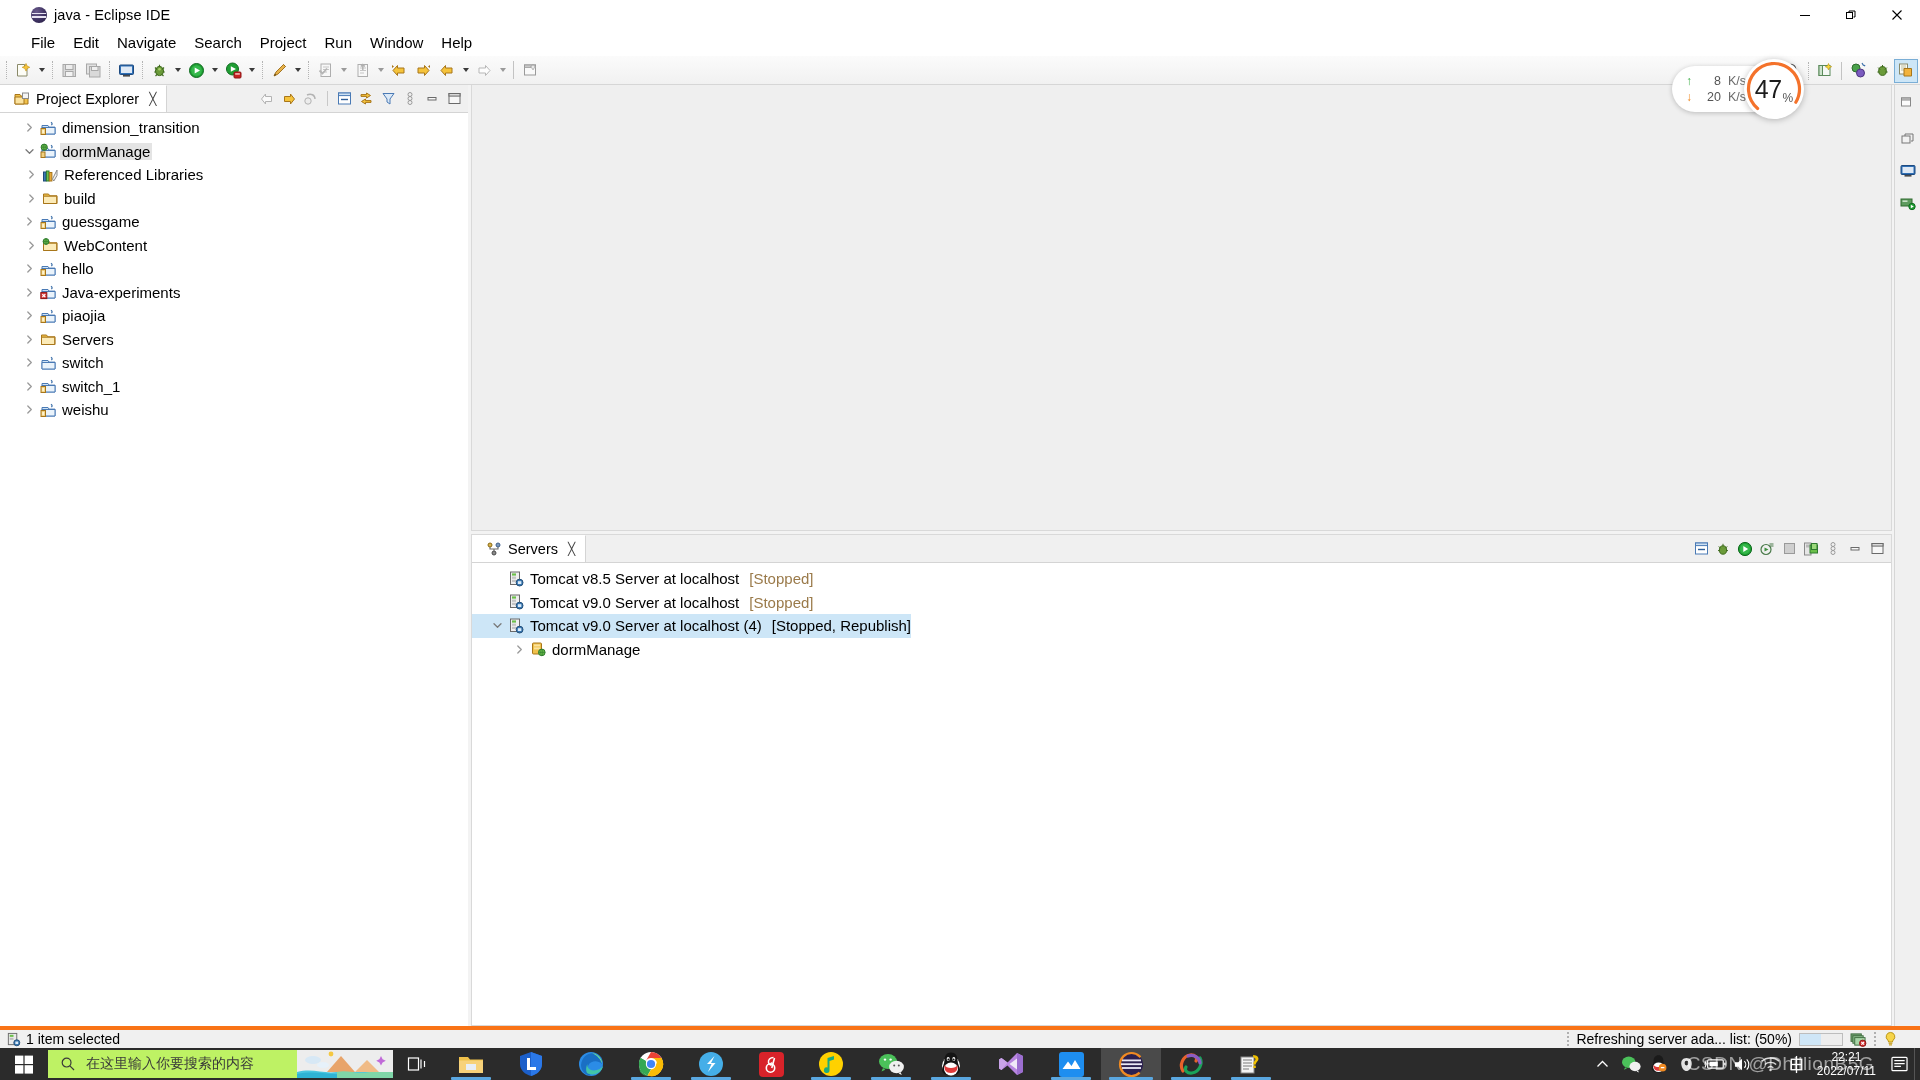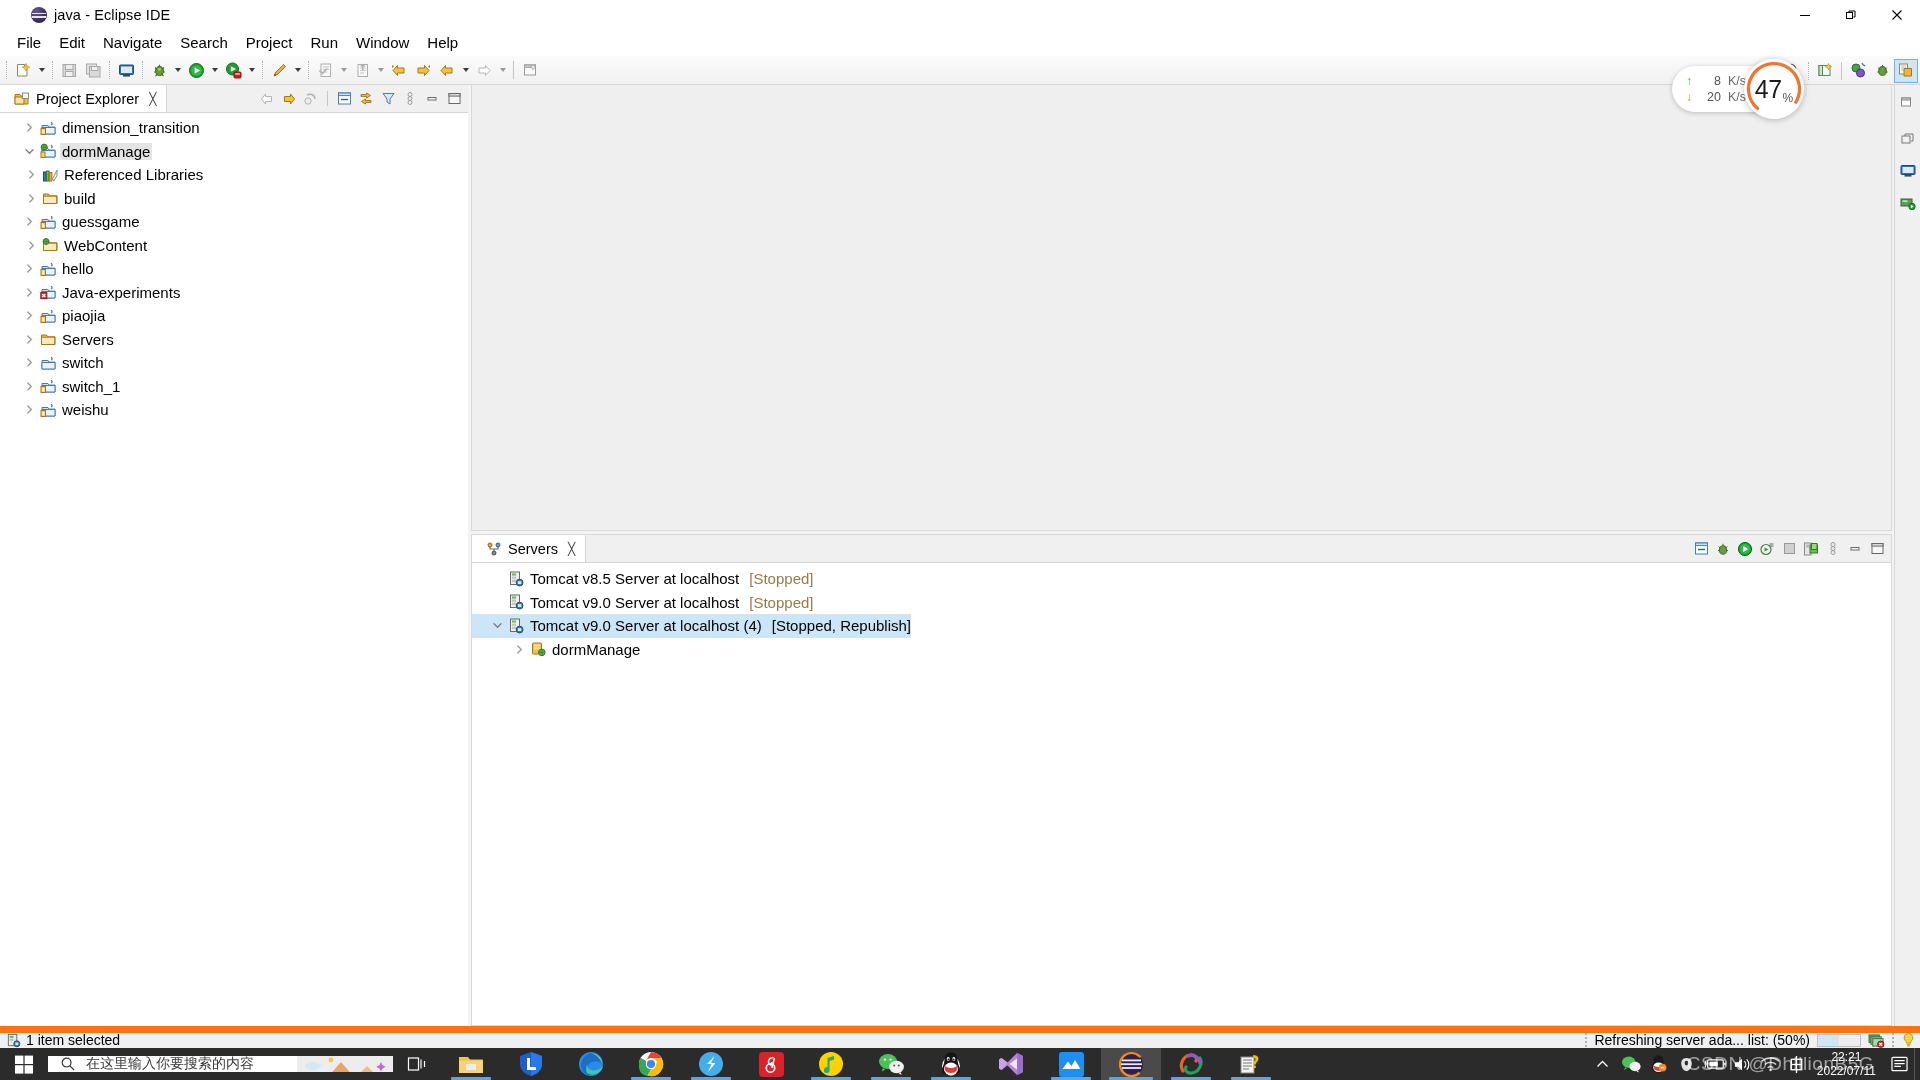--- a/index.html
+++ b/index.html
@@ -37,21 +37,21 @@
   #window-title { font-size: 14.5px; color: #000; letter-spacing: .1px; }
   #win-controls { position: absolute; right: 0; top: 0; height: 30px; display: flex; }
   .wbtn {
     width: 46px; height: 30px; display: flex; align-items: center; justify-content: center;
     color: #000;
   }
   .wbtn svg { display:block; }
 
   
   #menubar {
-    height: 26px; display: flex; align-items: center; padding-left: 8px;
+    height: 26px; display: flex; align-items: center; padding-left: 22px;
     background: #ffffff;
   }
   .menu-item {
     font-size: 15px; color: #000; padding: 2px 9px; line-height: 20px;
   }
 
   
   #toolbar {
     height: 29px; display: flex; align-items: center;
     background: linear-gradient(#fbfbfb,#f1f1f1);
@@ -134,38 +134,38 @@
   }
   #servers-panel {
     flex:1; margin: 3px 2px 0 3px; display:flex; flex-direction:column;
     background:#fff; border:1px solid #d9d9d9;
   }
   #servers-list { flex:1; padding-top:4px; background:#fff; }
 
   
   #statusbar {
     position:absolute; left:0; right:0; bottom:32px; height:22px;
-    background:#f0f0f0; border-top:7px solid #f97316;
-    display:flex; align-items:flex-end; font-size:14px; color:#000;
+    background:#f0f0f0; border-top:4px solid #f97316;
+    display:flex; align-items:center; font-size:14px; color:#000;
   }
   #status-left { display:flex; align-items:center; gap:5px; padding-left:6px; }
-  #status-right { margin-left:auto; display:flex; align-items:center; gap:7px; padding-right:4px; }
+  #status-right { margin-left:auto; display:flex; align-items:center; gap:7px; padding-right:22px; }
   .dots-sep { width:2px; height:14px; border-left:2px dotted #b0b0b0; }
   #progress-track {
     width:44px; height:13px; background:#e6e6e6; border:1px solid #bdbdbd;
   }
 
   
   #taskbar {
     position:absolute; left:0; right:0; bottom:0; height:32px;
     background:#2b2b2b; display:flex; align-items:center;
   }
   #start-btn { width:48px;height:32px;display:flex;align-items:center;justify-content:center; }
   #search-box {
-    width:345px; height:16px; background:#ffffff; display:flex; align-items:center;
+    width:345px; height:28px; background:#bef264; display:flex; align-items:center;
     position:relative; overflow:hidden; margin-left:0;
   }
   #search-box .s-icon { margin:0 10px 0 12px; }
   #search-text { font-size:14px; color:#3a3a3a; }
   #search-art { position:absolute; right:0; top:0; width:96px; height:28px; }
   #task-view { width:48px;height:32px;display:flex;align-items:center;justify-content:center; }
   .tb-app {
     width:60px; height:32px; display:flex; align-items:center; justify-content:center;
     position:relative;
   }

